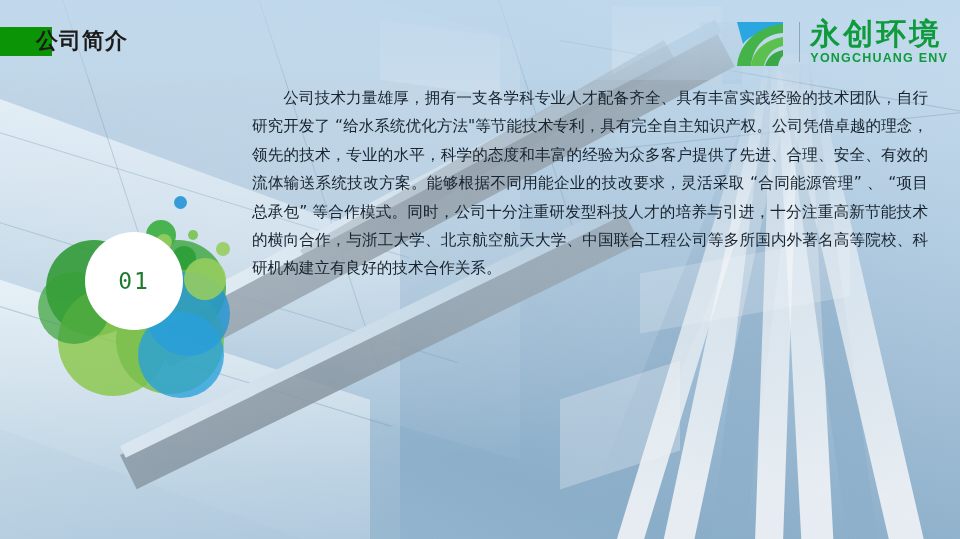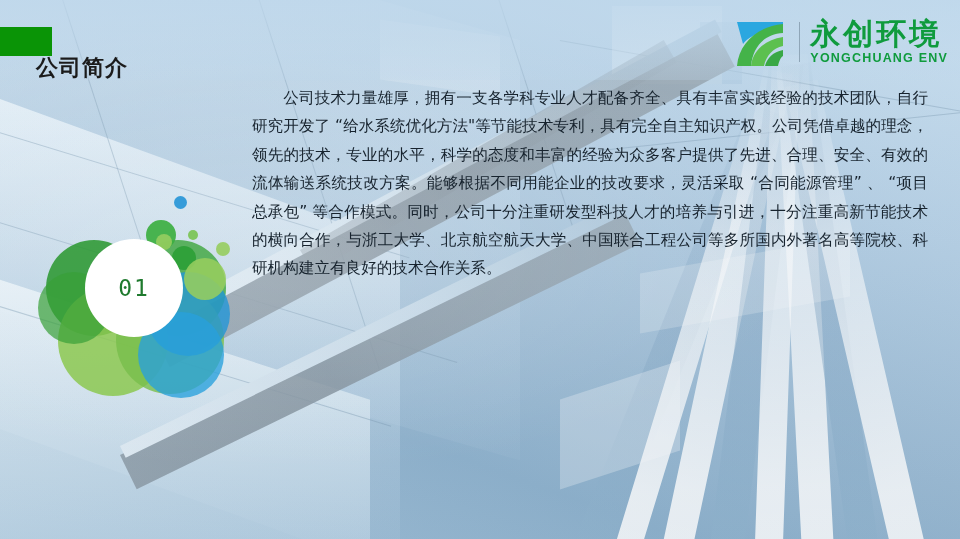--- a/index.html
+++ b/index.html
@@ -74,42 +74,41 @@
   }
 
   
   .title-mark{
     position:absolute;left:0px;top:27px;width:52px;height:29px;background:#0a9406;
   }
   .title-text{
     position:absolute;left:36px;top:26px;
     font-size:22px;font-weight:bold;color:#1b1b1b;letter-spacing:1px;
     font-family:Liberation Serif, serif;
-    margin-top:27px;
   }
 
   
   .logo{position:absolute;right:12px;top:16px;display:flex;align-items:center;gap:10px;}
   .logo-mark{width:58px;height:52px;position:relative;}
   .logo-div{width:1px;height:40px;background:#8fa6b8;}
   .logo-text{display:flex;flex-direction:column;line-height:1;}
   .logo-cn{
     font-size:30px;font-weight:bold;color:#0f9b3d;letter-spacing:3px;
     font-family:"DejaVu Sans","Liberation Sans",sans-serif;
   }
   .logo-en{
     font-size:12.5px;font-weight:bold;color:#0f9b3d;letter-spacing:1.2px;margin-top:3px;
     font-family:"Liberation Sans",sans-serif;
   }
 
   
   .deco{position:absolute;left:38px;top:200px;width:210px;height:210px;}
   .deco span{position:absolute;border-radius:50%;}
   .deco .core{
-    left:47px;top:39px;width:98px;height:98px;background:#ffffff;border-radius:50%;
+    left:47px;top:32px;width:98px;height:98px;background:#ffffff;border-radius:50%;
     display:flex;align-items:center;justify-content:center;z-index:9;
   }
   .core-num{
     font-size:23px;color:#1f7a2e;letter-spacing:2px;
     font-family:"DejaVu Sans Mono","Liberation Mono",monospace;
   }
 
   
   .copy{
     position:absolute;left:252px;top:84px;width:676px;

